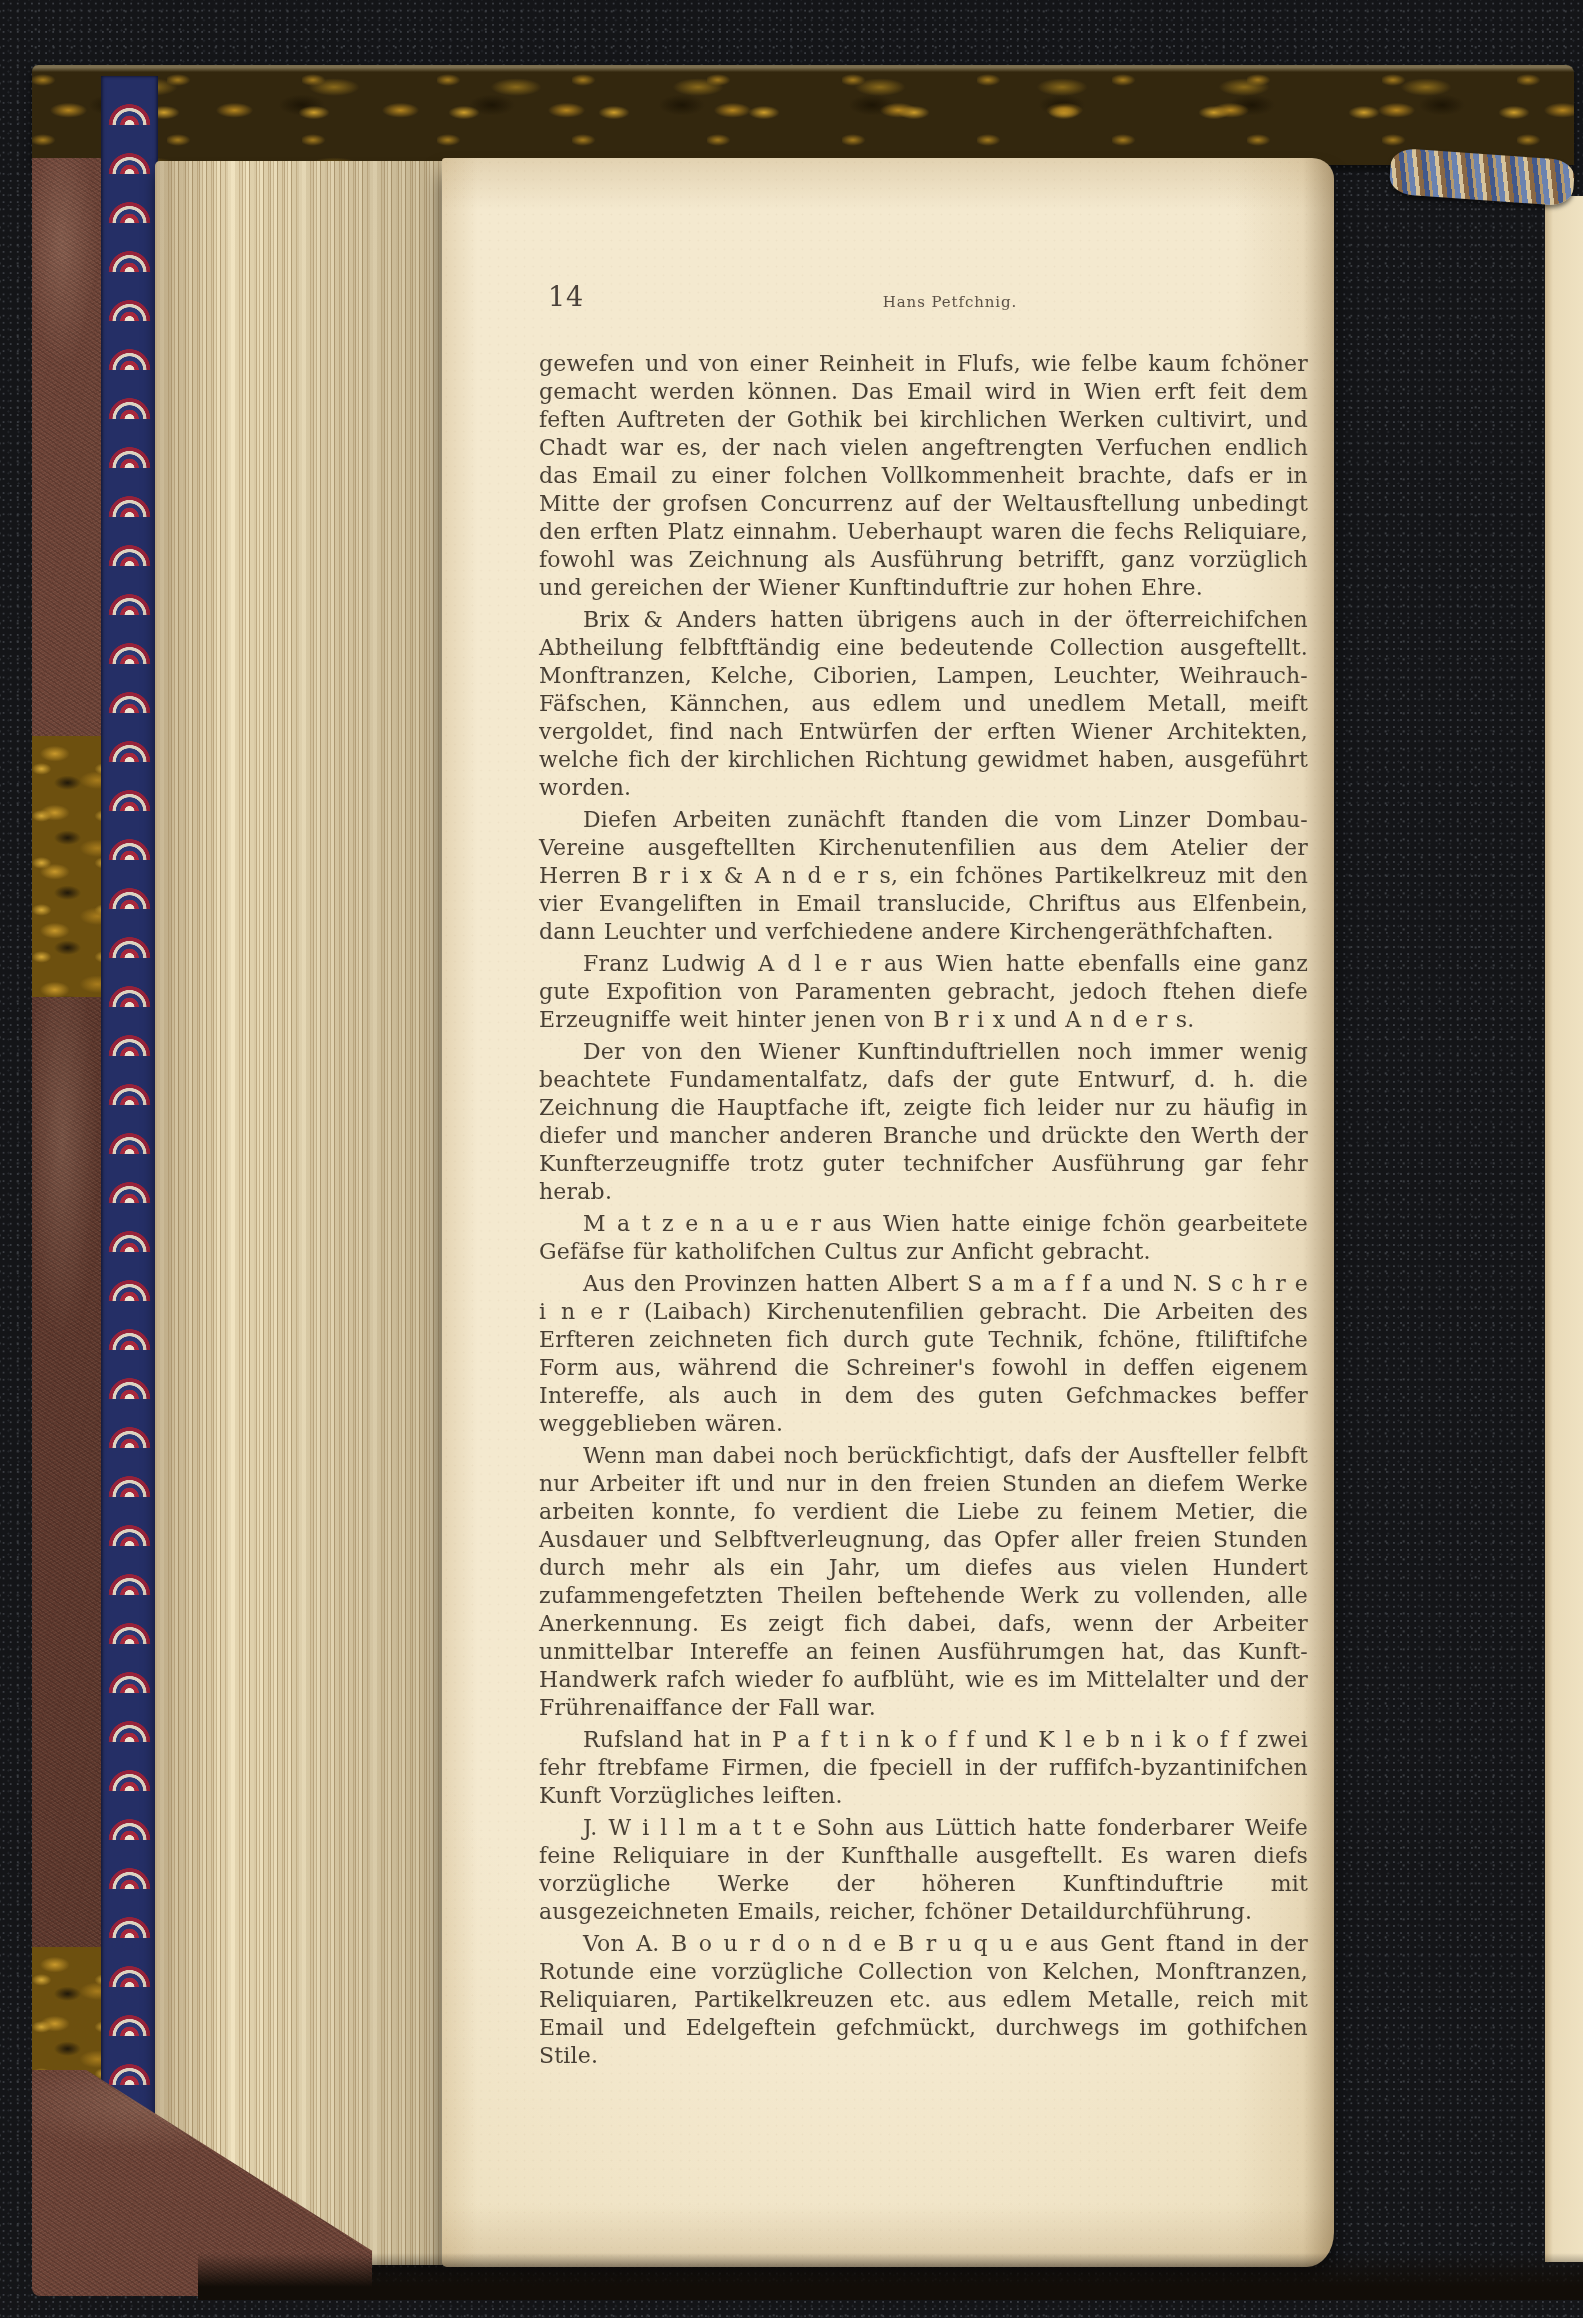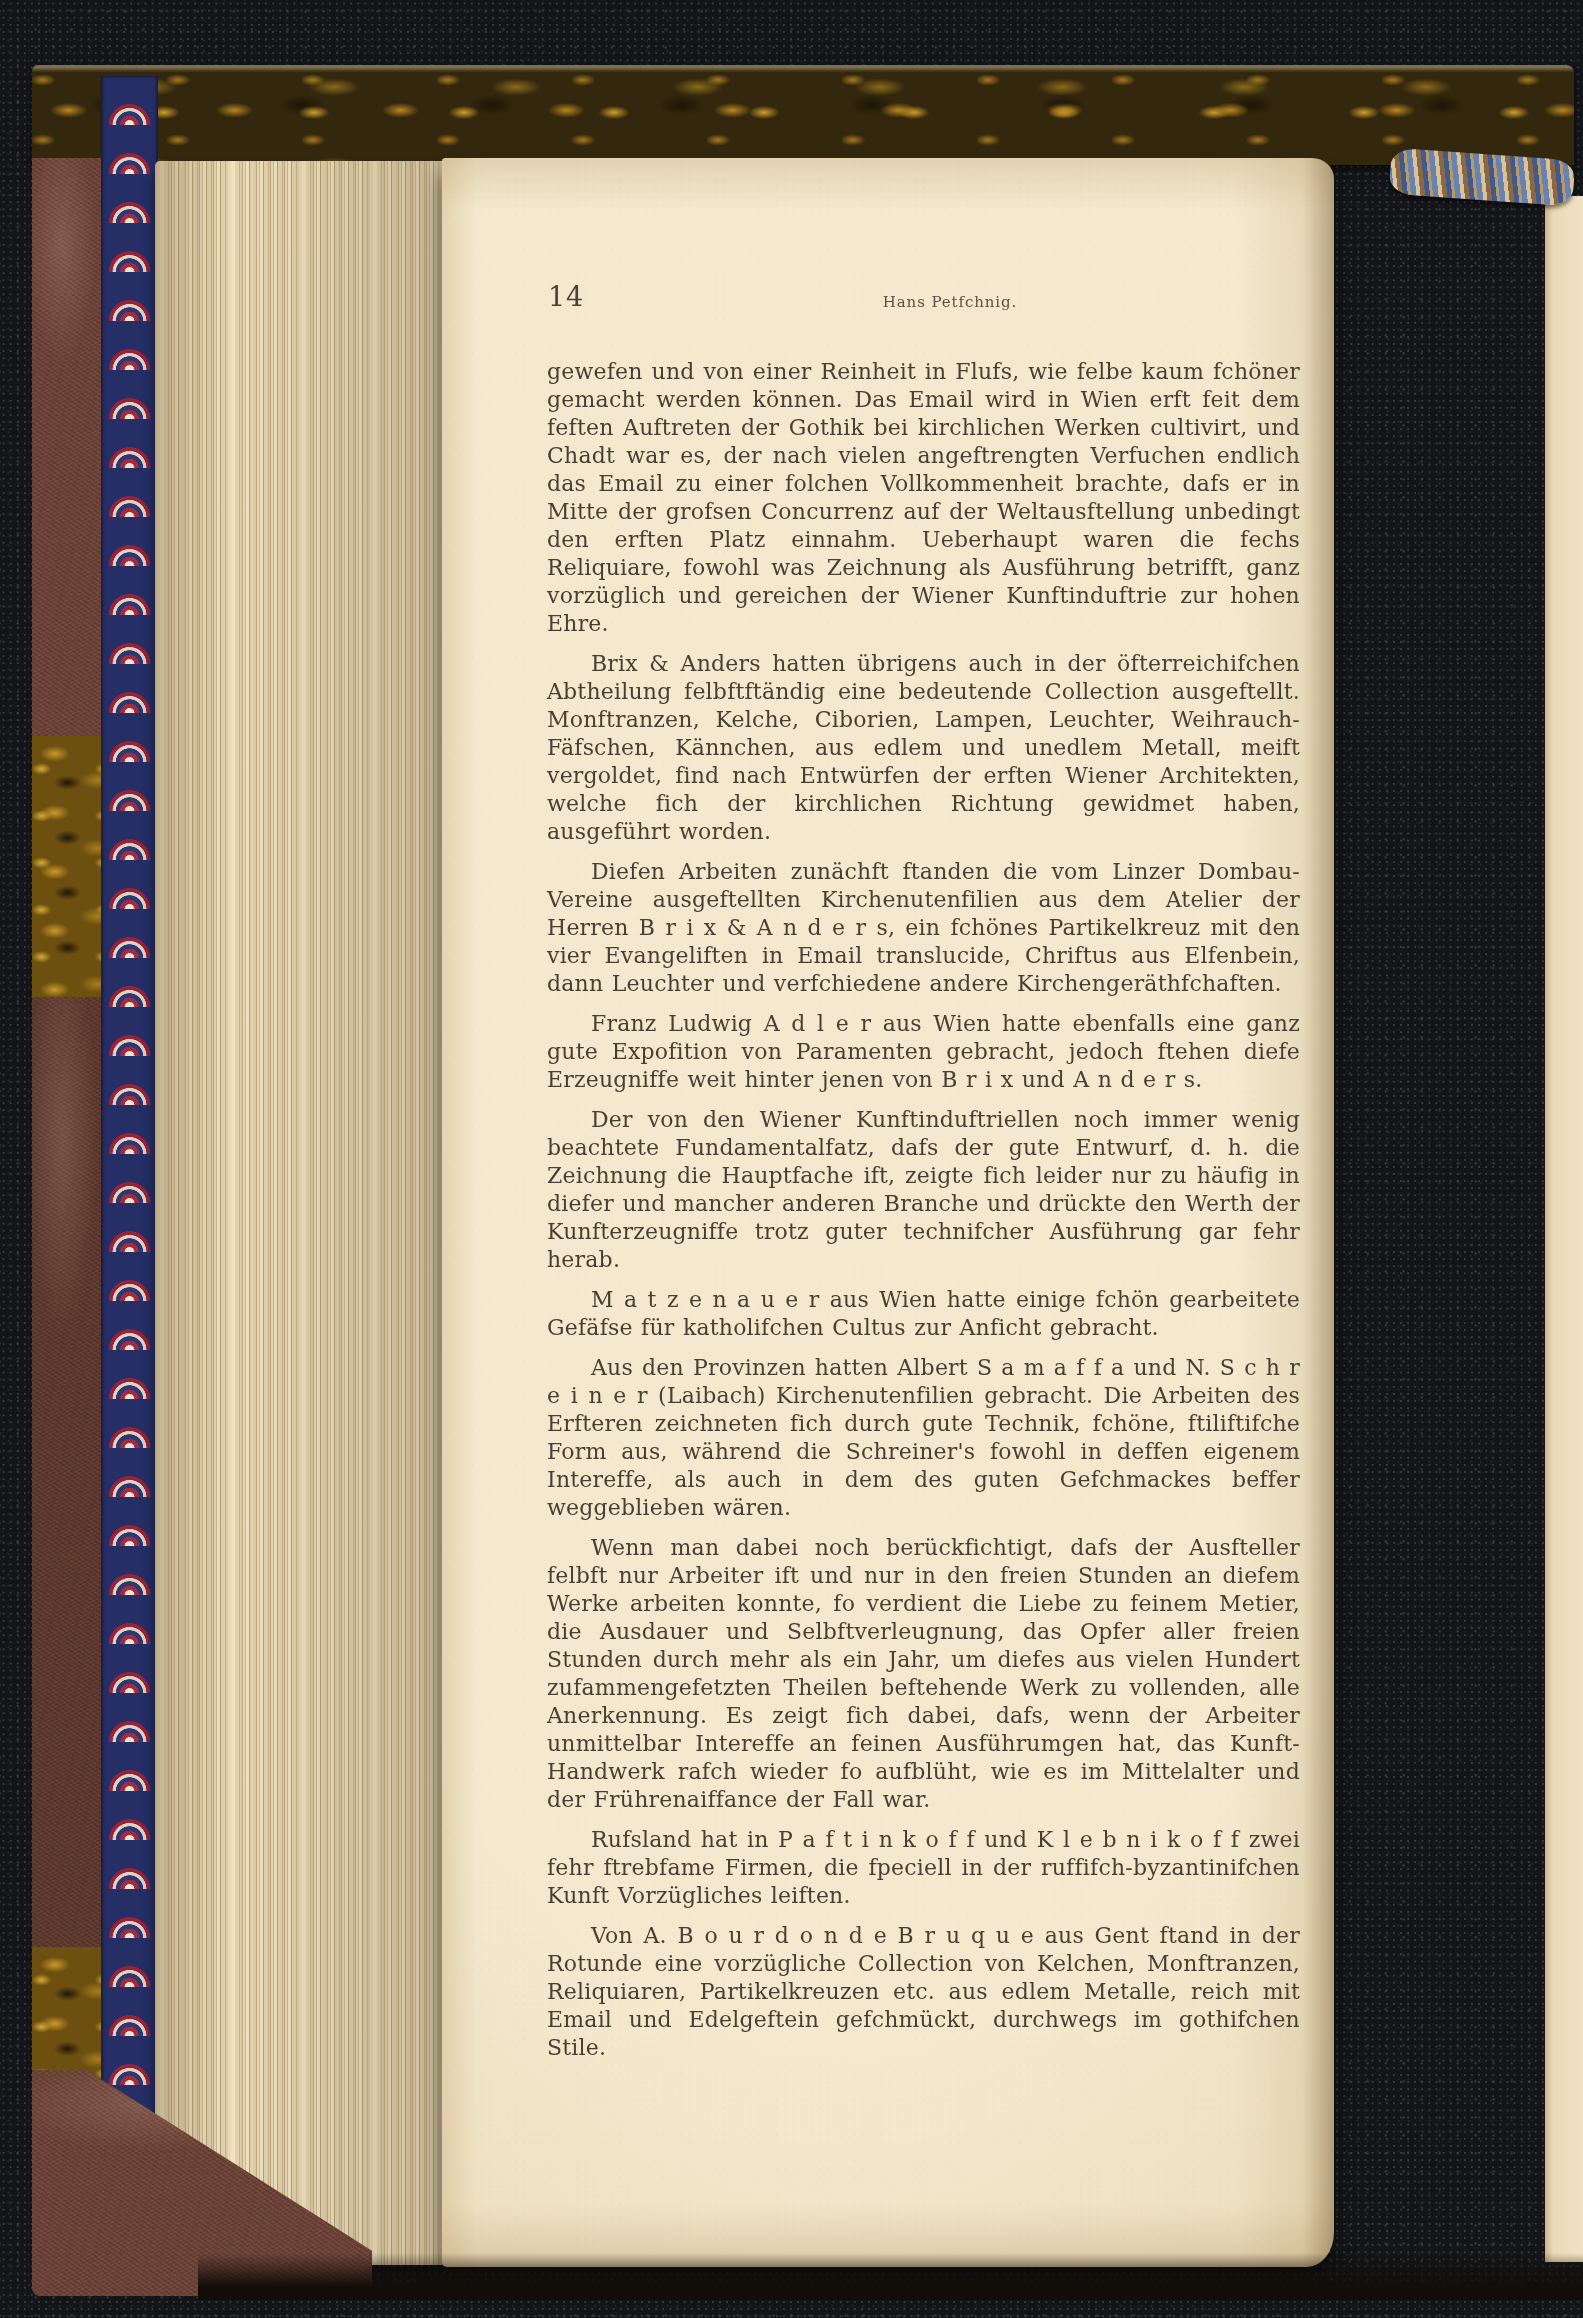--- a/index.html
+++ b/index.html
@@ -122,21 +122,21 @@
   }
   .running-title{
     position:absolute;left:50%;top:135px;transform:translateX(-50%) translateX(62px);
     font-size:15px;color:#5a5045;letter-spacing:0.9px;white-space:nowrap;
   }
   .text-col{
     position:absolute;left:93px;right:22px;top:188px;
     color:#483f34;font-size:22px;line-height:28px;
     text-align:justify;letter-spacing:0.2px;word-spacing:1.2px;
   }
-  .text-col p{margin:12px;text-indent:44px;}
+  .text-col p{margin:4px;text-indent:44px;}
   .text-col p.no-indent{text-indent:0;}
 </style>
 </head>
 <body>
 
 <div class="layer cover-top"></div>
 
 <div class="layer cover-left">
   <div class="seg seg1 leather"></div>
   <div class="seg seg2 marblegold"></div>
@@ -157,18 +157,19 @@
   <div class="text-col">
     <p class="no-indent">gewefen und von einer Reinheit in Flufs, wie felbe kaum fchöner gemacht werden können. Das Email wird in Wien erft feit dem feften Auftreten der Gothik bei kirchlichen Werken cultivirt, und Chadt war es, der nach vielen angeftrengten Verfuchen endlich das Email zu einer folchen Vollkommenheit brachte, dafs er in Mitte der grofsen Concurrenz auf der Weltausftellung unbedingt den erften Platz einnahm. Ueberhaupt waren die fechs Reliquiare, fowohl was Zeichnung als Ausführung betrifft, ganz vorzüglich und gereichen der Wiener Kunftinduftrie zur hohen Ehre.</p>
     <p>Brix &amp; Anders hatten übrigens auch in der öfterreichifchen Abtheilung felbftftändig eine bedeutende Collection ausgeftellt. Monftranzen, Kelche, Ciborien, Lampen, Leuchter, Weihrauch-Fäfschen, Kännchen, aus edlem und unedlem Metall, meift vergoldet, find nach Entwürfen der erften Wiener Architekten, welche fich der kirchlichen Richtung gewidmet haben, ausgeführt worden.</p>
     <p>Diefen Arbeiten zunächft ftanden die vom Linzer Dombau-Vereine ausgeftellten Kirchenutenfilien aus dem Atelier der Herren B r i x &amp; A n d e r s, ein fchönes Partikelkreuz mit den vier Evangeliften in Email translucide, Chriftus aus Elfenbein, dann Leuchter und verfchiedene andere Kirchengeräthfchaften.</p>
     <p>Franz Ludwig A d l e r aus Wien hatte ebenfalls eine ganz gute Expofition von Paramenten gebracht, jedoch ftehen diefe Erzeugniffe weit hinter jenen von B r i x und A n d e r s.</p>
     <p>Der von den Wiener Kunftinduftriellen noch immer wenig beachtete Fundamentalfatz, dafs der gute Entwurf, d. h. die Zeichnung die Hauptfache ift, zeigte fich leider nur zu häufig in diefer und mancher anderen Branche und drückte den Werth der Kunfterzeugniffe trotz guter technifcher Ausführung gar fehr herab.</p>
     <p>M a t z e n a u e r aus Wien hatte einige fchön gearbeitete Gefäfse für katholifchen Cultus zur Anficht gebracht.</p>
     <p>Aus den Provinzen hatten Albert S a m a f f a und N. S c h r e i n e r (Laibach) Kirchenutenfilien gebracht. Die Arbeiten des Erfteren zeichneten fich durch gute Technik, fchöne, ftiliftifche Form aus, während die Schreiner's fowohl in deffen eigenem Intereffe, als auch in dem des guten Gefchmackes beffer weggeblieben wären.</p>
     <p>Wenn man dabei noch berückfichtigt, dafs der Ausfteller felbft nur Arbeiter ift und nur in den freien Stunden an diefem Werke arbeiten konnte, fo verdient die Liebe zu feinem Metier, die Ausdauer und Selbftverleugnung, das Opfer aller freien Stunden durch mehr als ein Jahr, um diefes aus vielen Hundert zufammengefetzten Theilen beftehende Werk zu vollenden, alle Anerkennung. Es zeigt fich dabei, dafs, wenn der Arbeiter unmittelbar Intereffe an feinen Ausführumgen hat, das Kunft-Handwerk rafch wieder fo aufblüht, wie es im Mittelalter und der Frührenaiffance der Fall war.</p>
     <p>Rufsland hat in P a f t i n k o f f und K l e b n i k o f f zwei fehr ftrebfame Firmen, die fpeciell in der ruffifch-byzantinifchen Kunft Vorzügliches leiften.</p>
+    <p>J. W i l l m a t t e Sohn aus Lüttich hatte fonderbarer Weife feine Reliquiare in der Kunfthalle ausgeftellt. Es waren diefs vorzügliche Werke der höheren Kunftinduftrie mit ausgezeichneten Emails, reicher, fchöner Detaildurchführung.</p>
     <p>Von A. B o u r d o n  d e  B r u q u e aus Gent ftand in der Rotunde eine vorzügliche Collection von Kelchen, Monftranzen, Reliquiaren, Partikelkreuzen etc. aus edlem Metalle, reich mit Email und Edelgeftein gefchmückt, durchwegs im gothifchen Stile.</p>
   </div>
 </div>
 
 <div class="layer bottom-shadow"></div>
 
 
 </body></html>

